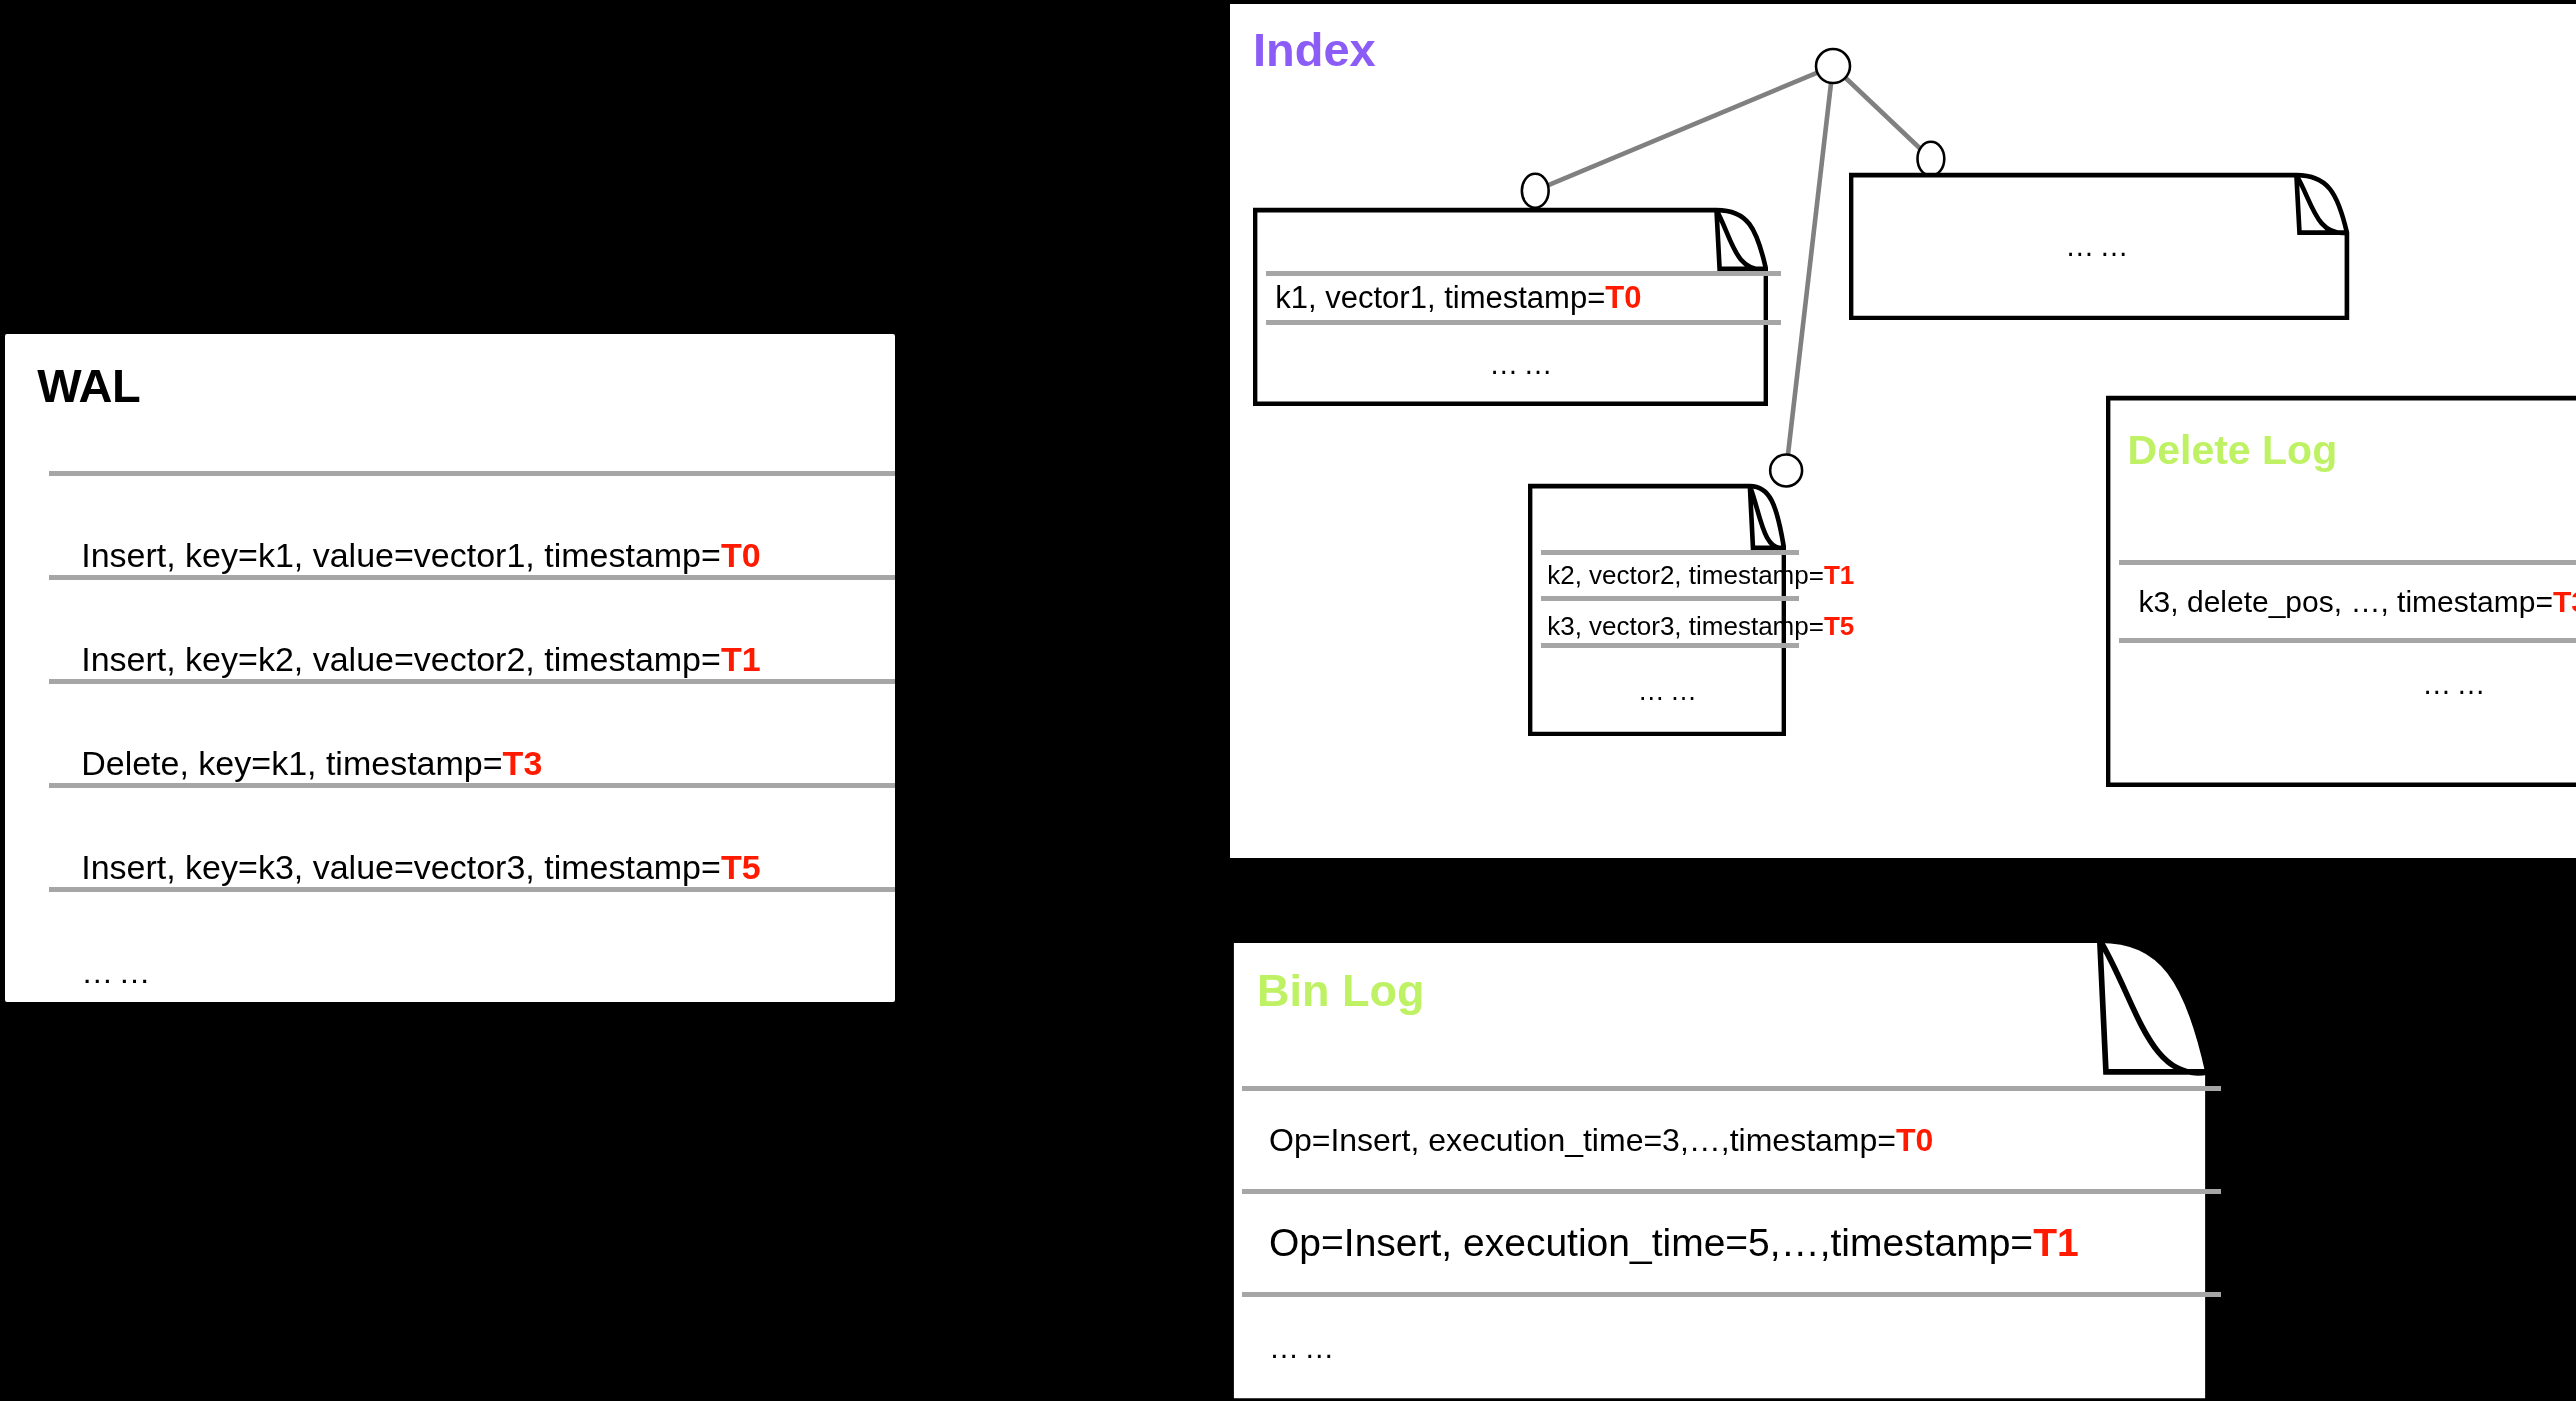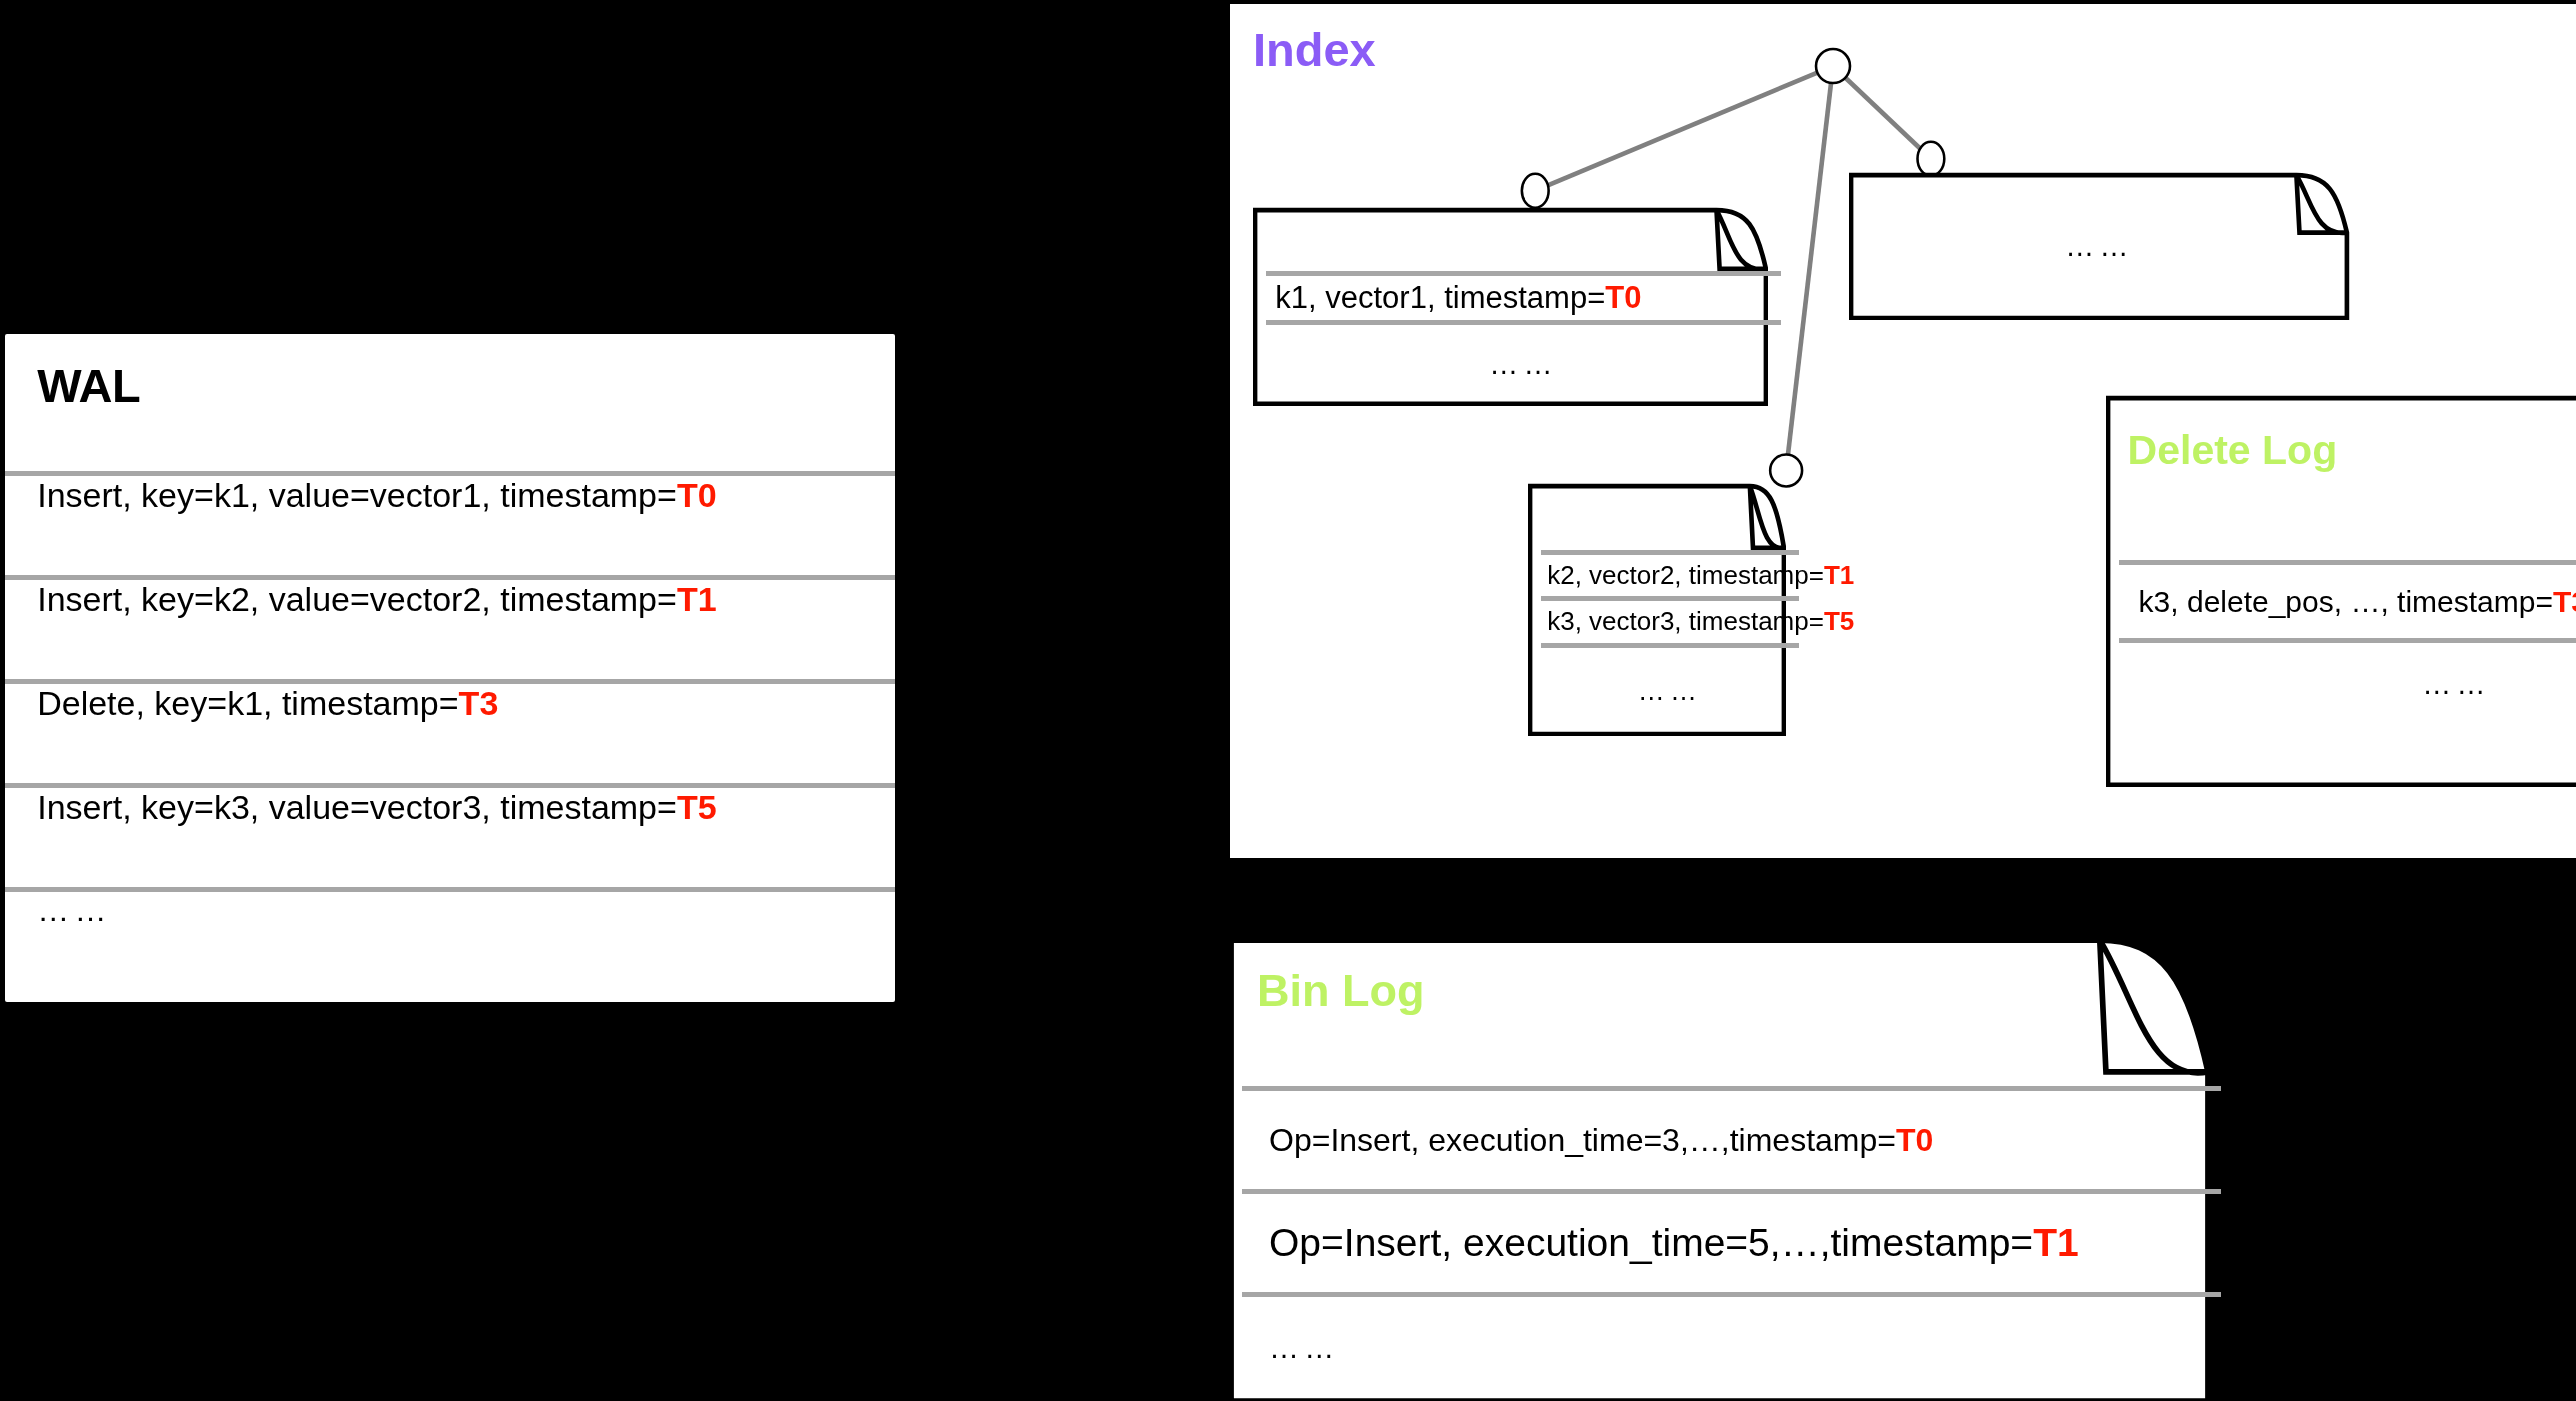--- a/index.html
+++ b/index.html
@@ -7,21 +7,21 @@
        font-family:"Liberation Sans","DejaVu Sans",sans-serif;}
 
   .panel{position:absolute;background:#fff;box-sizing:border-box;}
 
   
   #wal{left:5.2px;top:334px;width:890px;height:668px;border-radius:2px;}
   .wal-title{position:absolute;left:32px;top:24px;font-size:47px;font-weight:bold;
              color:#000;letter-spacing:-0.5px;}
   .wal-rows{position:absolute;left:0;top:137px;width:100%;}
   .wal-row{position:relative;height:99px;border-top:5.2px solid #a6a6a6;
-           display:flex;align-items:flex-start;}
+           display:flex;align-items:flex-end;margin-left:44px;}
   .wal-row .txt{padding-left:32px;font-size:34px;color:#000;white-space:nowrap;}
   .wal-row:last-child .txt{font-size:32px;letter-spacing:5.2px;}
 
   .ts{color:#ff1a00;font-weight:bold;}
 
   
   #index{left:1230px;top:4.1px;width:1583px;height:854px;}
   .index-title{position:absolute;left:23px;top:17.5px;font-size:47px;font-weight:bold;color:#8b5cf6;}
 
   
@@ -118,21 +118,21 @@
 
 <div class="doc" style="left:1528px;top:483px;width:258px;height:253px;">
   <svg class="sheet" viewBox="0 0 500 492" preserveAspectRatio="none">
     <path d="M4,6 H430 C468,6 482,40 496,126 L496,488 H4 Z" fill="#fff" stroke="#000" stroke-width="9"></path>
     <path d="M430,6 C450,58 456,134 496,126 L436,126 Z" fill="#fff" stroke="#000" stroke-width="9"></path>
   </svg>
   <div class="content">
     <div class="doc-row" style="top:67px;height:46px;">
       <div class="txt" style="padding-left:6.2px;font-size:26px;"><span>k2, vector2, timestamp=</span><span class="ts">T1</span></div>
     </div>
-    <div class="doc-row" style="top:113px;height:46px;">
+    <div class="doc-row" style="top:113px;height:46px;align-items:flex-end;">
       <div class="txt" style="padding-left:6.2px;font-size:26px;"><span>k3, vector3, timestamp=</span><span class="ts">T5</span></div>
     </div>
     <div class="doc-row" style="top:160px;height:92px;justify-content:center;">
       <div class="txt dots" style="font-size:27px;">……</div>
     </div>
   </div>
 </div>
 
 <div class="doc" style="left:2106px;top:395px;width:675px;height:392px;">
   <svg class="sheet" viewBox="0 0 1310 760" preserveAspectRatio="none">

